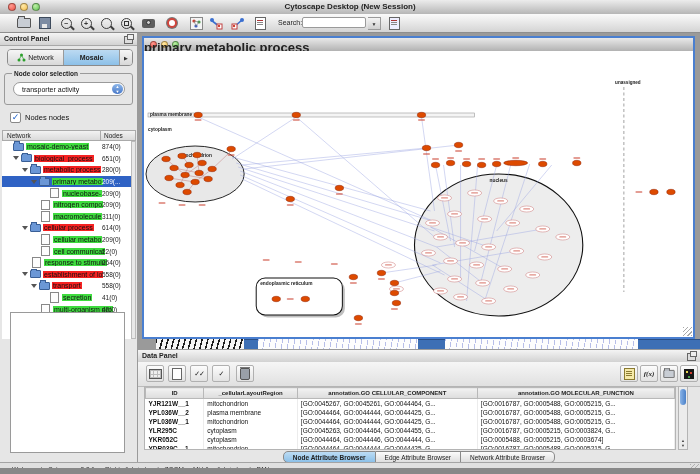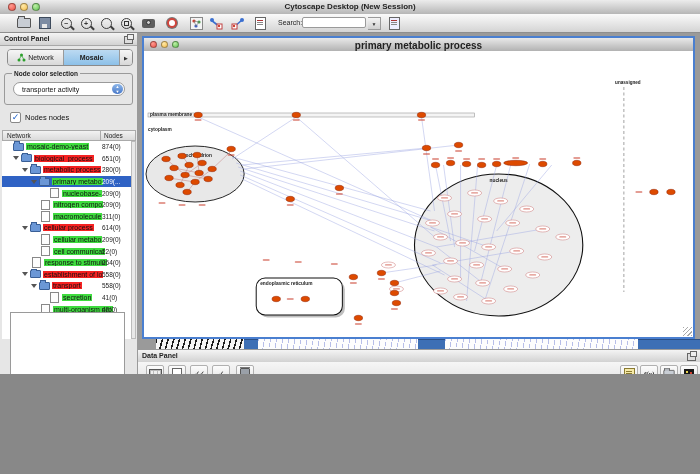--- a/index.html
+++ b/index.html
@@ -1,16 +1,16 @@
 <!DOCTYPE html>
 <html><head>
 <meta charset="utf-8">
 <style>
   html,body{margin:0;padding:0;background:#888;}
-  #screen{position:relative;width:700px;height:374px;background:#15803d;overflow:hidden;
+  #screen{position:relative;width:700px;height:468px;background:#15803d;overflow:hidden;
     font-family:"Liberation Sans",sans-serif;-webkit-font-smoothing:antialiased;}
   
   .titlebar{position:absolute;left:0;top:0;width:700px;height:14px;
     background:linear-gradient(#ececec,#b6b6b6);border-bottom:1px solid #7a7a7a;}
   .light{position:absolute;top:3px;width:8px;height:8px;border-radius:50%;border:1px solid rgba(0,0,0,.35);box-sizing:border-box;}
   .light.red{left:8px;background:radial-gradient(circle at 35% 30%,#ff9a90,#ee544a);}
   .light.yellow{left:20px;background:radial-gradient(circle at 35% 30%,#ffe9a8,#f5bf4f);}
   .light.green{left:32px;background:radial-gradient(circle at 35% 30%,#c0f0a8,#62c554);}
   .apptitle{position:absolute;left:0;right:0;top:2px;text-align:center;font-size:8px;font-weight:bold;color:#222;}
   
@@ -80,21 +80,21 @@
   .strip{position:absolute;left:0;top:306px;width:562px;height:10px;background:#9a9a9a;}
   .frag{position:absolute;top:0;height:10px;}
   .frag.gray{background:#9a9a9a;}
   .frag.blue{background:#3d6fb5;border-top:1px solid #2a4f86;box-sizing:border-box;}
   .frag.scribble{background:repeating-linear-gradient(105deg,#1c1c1c 0 1.5px,#f6f6f6 1.5px 5.5px);}
   .frag.faint{background:#fdfdfd;background-image:repeating-linear-gradient(100deg,rgba(125,138,215,.55) 0 .8px,rgba(0,0,0,0) .8px 6px);}
   .netwin{position:absolute;left:4px;top:3px;width:553px;height:303px;border:2px solid #4a7fd0;background:#fff;box-sizing:border-box;}
   .wtitle{position:relative;height:13px;background:linear-gradient(#e9e9e9,#b2b2b2);border-bottom:1px solid #808080;}
   .wtitle .light{top:3px;width:7px;height:7px;}
   .wtitle .light.red{left:6px;} .wtitle .light.yellow{left:17px;} .wtitle .light.green{left:28px;}
-  .wtext{position:absolute;left:0;right:0;top:2px;text-align:center;font-size:10px;font-weight:bold;color:#222;}
+  .wtext{position:absolute;left:0;right:0;top:2px;text-align:left;font-size:13px;font-weight:bold;color:#222;}
   .wcanvas{position:absolute;left:0;top:13px;right:0;bottom:0;background:#fff;}
   .wcanvas svg{display:block;width:100%;height:100%;}
   .grip{position:absolute;right:1px;bottom:1px;width:9px;height:9px;
     background:repeating-linear-gradient(135deg,#aaa 0 1px,rgba(0,0,0,0) 1px 3px);}
   
   .dpanel{position:absolute;left:138px;top:349px;width:562px;height:113px;background:#e6e6e6;border-top:1px solid #9a9a9a;box-sizing:border-box;}
   .dtoolbar{position:absolute;left:0;top:12px;width:562px;height:24px;background:linear-gradient(#f6f6f6,#e0e0e0);border-bottom:1px solid #bbb;}
   .dbtn{position:absolute;top:3px;width:18px;height:17px;border:1px solid #b0b0b0;border-radius:2px;
     background:linear-gradient(#fcfcfc,#e2e2e2);display:flex;align-items:center;justify-content:center;box-sizing:border-box;}
   .ic-grid{width:11px;height:8px;border:1px solid #555;background:

